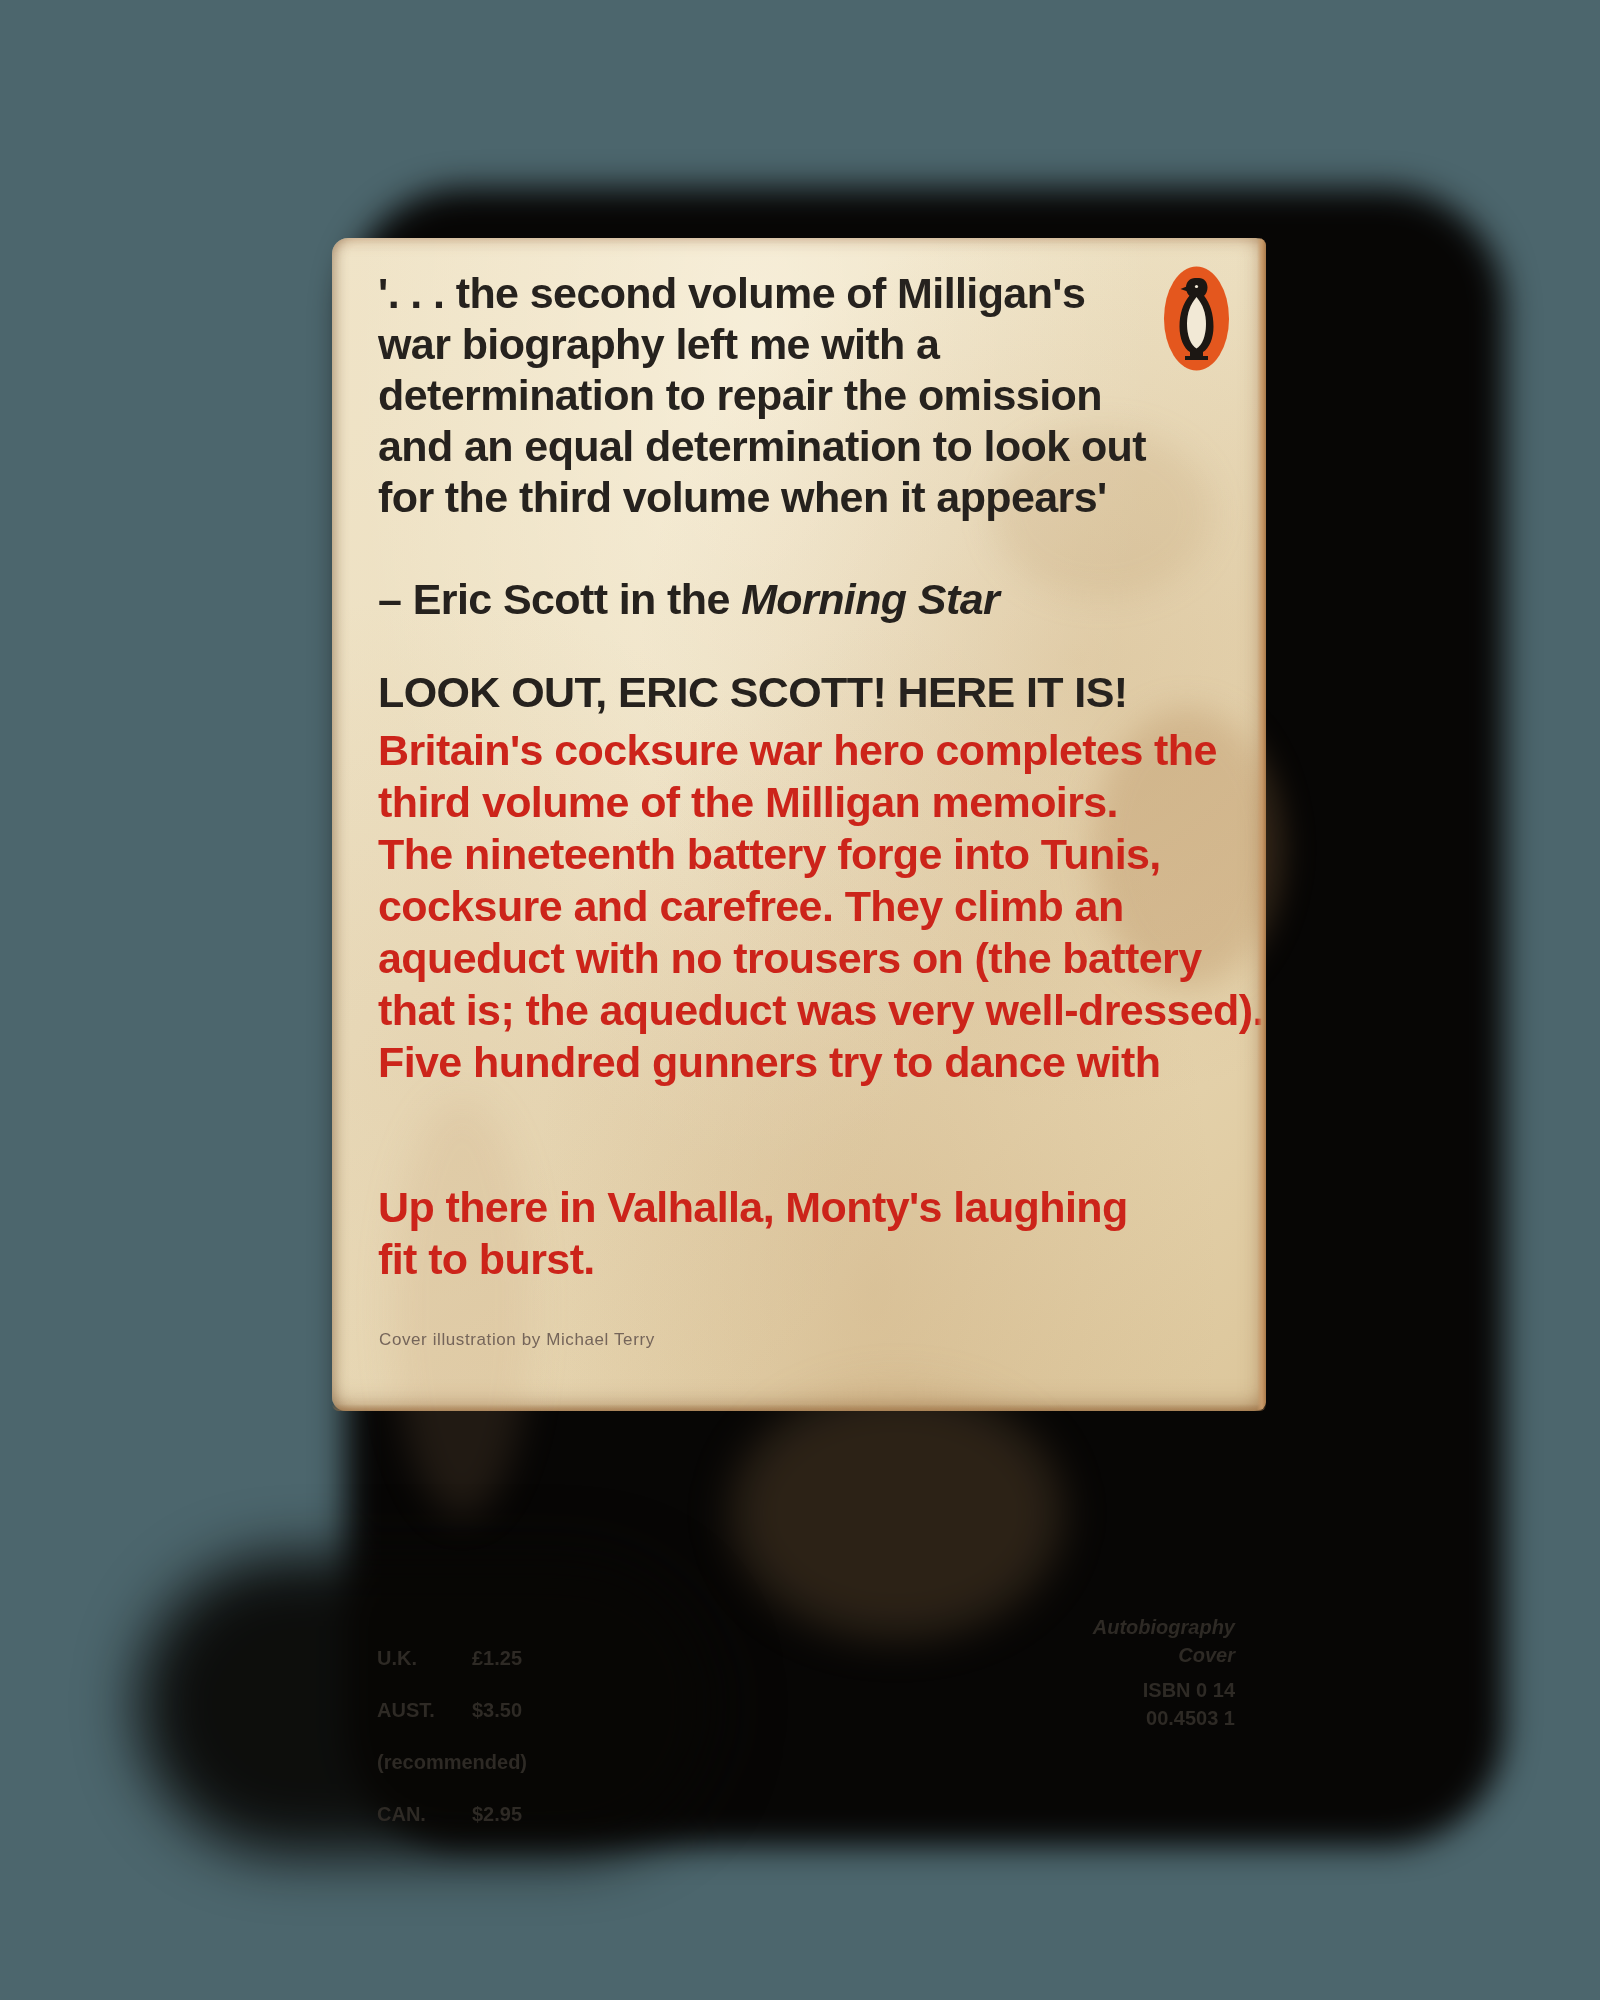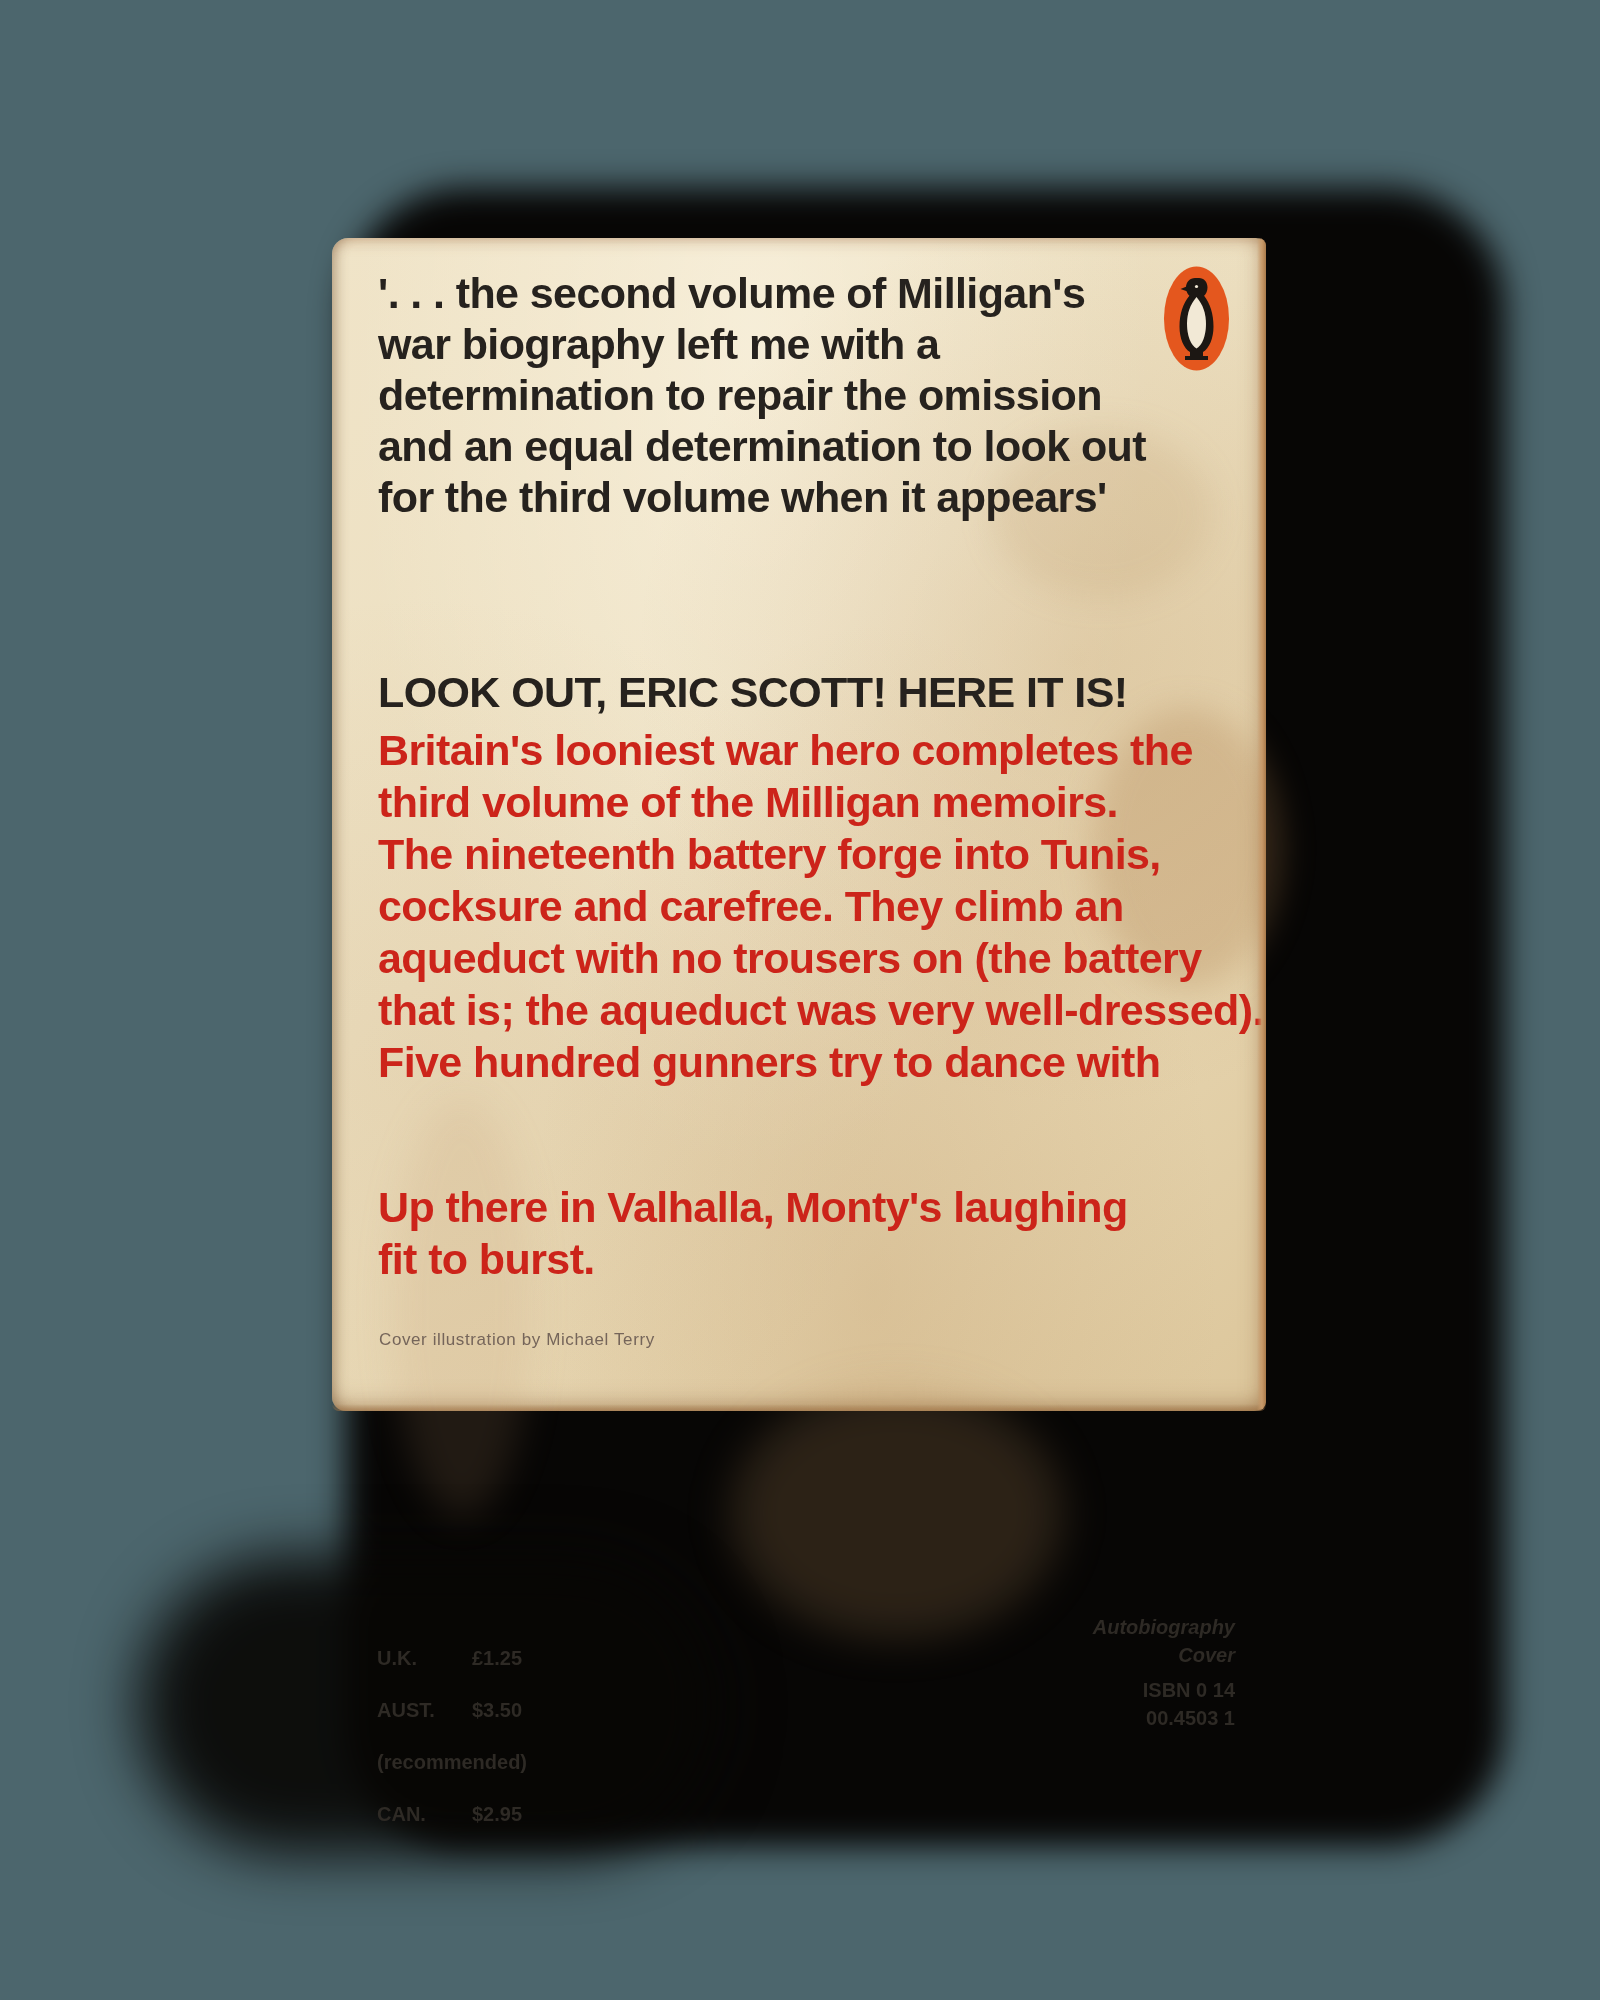--- a/index.html
+++ b/index.html
@@ -115,26 +115,29 @@
   </div>
 
   <div class="tx quote">
 
   <div class="qline">'. . . the second volume of Milligan's</div>
       <div class="qline">war biography left me with a</div>
       <div class="qline">determination to repair the omission</div>
       <div class="qline">and an equal determination to look out</div>
       <div class="qline">for the third volume when it appears'</div>
     </div>
+  <div class="tx quote" style="top:336px;">
+    <span>– Eric Scott in the </span><span class="ital">Morning Star</span>
+  </div>
 
   <div class="tx headline">LOOK OUT, ERIC SCOTT! HERE IT IS!</div>
 
   <div class="tx red blurb1">
 
-  <div>Britain's looniest war hero completes the</div>
+  <div>Britain's cocksure war hero completes the</div>
       <div>third volume of the Milligan memoirs.</div>
       <div>The nineteenth battery forge into Tunis,</div>
       <div>cocksure and carefree. They climb an</div>
       <div>aqueduct with no trousers on (the battery</div>
       <div>that is; the aqueduct was very well-dressed).</div>
       <div>Five hundred gunners try to dance with</div>
     </div>
 
   <div class="tx red blurb2">
 

